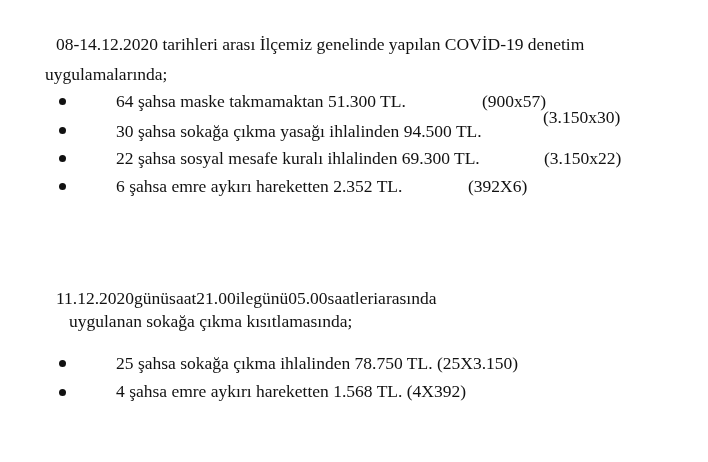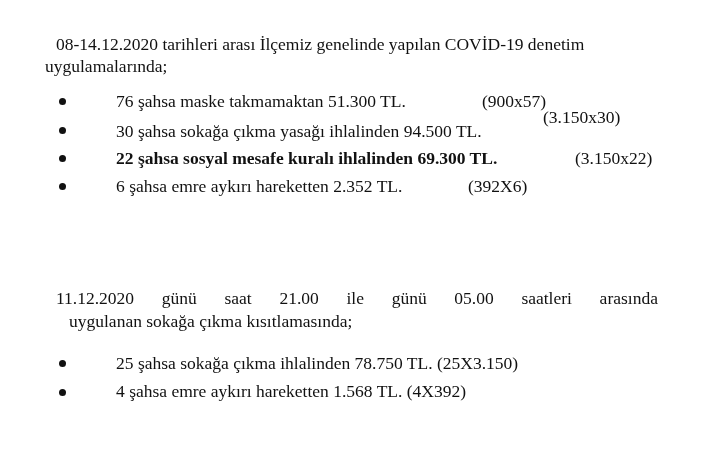--- a/index.html
+++ b/index.html
@@ -30,48 +30,47 @@
     }
     .bullet {
       position: absolute;
       width: 7px;
       height: 7px;
       border-radius: 50%;
       background: #111111;
     }
     .justify {
       display: flex;
-      justify-content: space-between;
       width: 602px;
     }
     .justify span { white-space: nowrap; }
   </style>
 </head>
 <body>
 
 <div class="doc">
 
   <div class="line" style="left:56px; top:33px;">08-14.12.2020 tarihleri arası İlçemiz genelinde yapılan COVİD-19 denetim</div>
-  <div class="line" style="left:45px; top:55px;">uygulamalarında;</div>
+  <div class="line" style="left:45px; top:63px;">uygulamalarında;</div>
 
   <div>
     <div>
       <span class="bullet" style="left:59px; top:98px;"></span>
-      <span class="line" style="left:116px; top:90px;">76 şahsa maske takmamaktan 51.300 TL.</span>
+      <span class="line" style="left:116px; top:90px;">64 şahsa maske takmamaktan 51.300 TL.</span>
       <span class="line" style="left:482px; top:90px;">(900x57)</span>
     </div>
     <div>
       <span class="bullet" style="left:59px; top:127px;"></span>
       <span class="line" style="left:116px; top:120px;">30 şahsa sokağa çıkma yasağı ihlalinden 94.500 TL.</span>
       <span class="line" style="left:543px; top:106px;">(3.150x30)</span>
     </div>
     <div>
       <span class="bullet" style="left:59px; top:155px;"></span>
-      <span class="line" style="left:116px; top:147px;font-weight:bold;">22 şahsa sosyal mesafe kuralı ihlalinden 69.300 TL.</span>
-      <span class="line" style="left:544px; top:147px;margin-left:31px;">(3.150x22)</span>
+      <span class="line" style="left:116px; top:147px;">22 şahsa sosyal mesafe kuralı ihlalinden 69.300 TL.</span>
+      <span class="line" style="left:544px; top:147px;">(3.150x22)</span>
     </div>
     <div>
       <span class="bullet" style="left:59px; top:183px;"></span>
       <span class="line" style="left:116px; top:175px;text-align:center;">6 şahsa emre aykırı hareketten 2.352 TL.</span>
       <span class="line" style="left:468px; top:175px;">(392X6)</span>
     </div>
   </div>
 
 
   <div class="line justify" style="left:56px; top:287px;">

